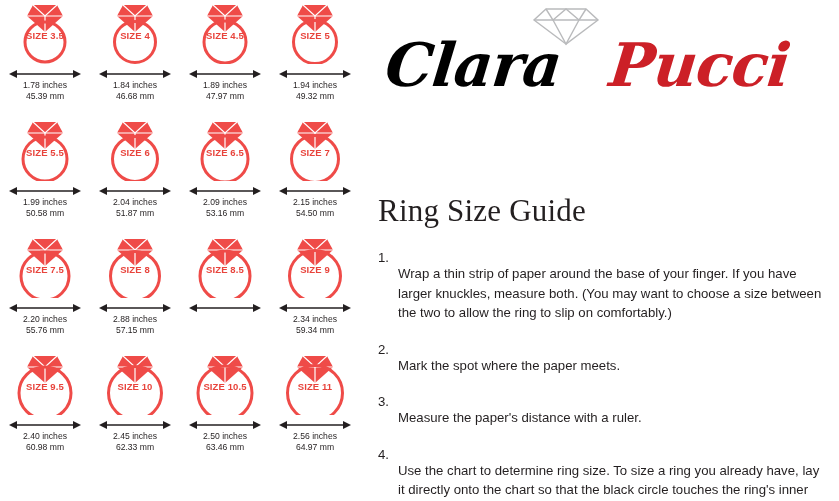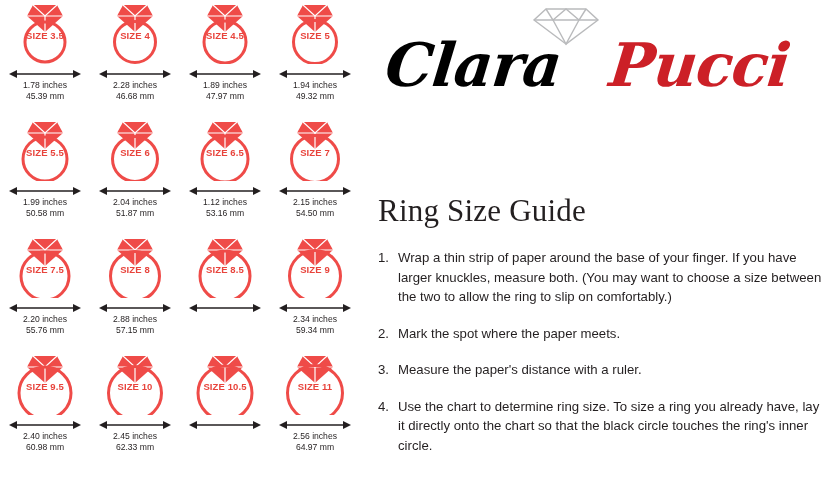--- a/index.html
+++ b/index.html
@@ -146,20 +146,21 @@
     line-height: 19.5px;
     color: #231f20;
     margin-bottom: 17px;
   }
   .step-num {
     width: 20px;
     flex: 0 0 20px;
   }
   .step-text {
     flex: 1 1 auto;
+    margin-top: 16px;
   }
 </style>
 </head>
 <body>
 
 <div class="page">
 
   <div class="chart">
 
     <div class="chart-row">
@@ -198,21 +199,21 @@
         </div>
         <div class="size-label">SIZE 4</div>
         <div class="arrow-wrap">
           <svg viewBox="0 0 72 12" width="72" height="12">
             <line x1="6" y1="6" x2="66" y2="6" stroke="#231f20" stroke-width="1.4"></line>
             <polygon points="0,6 8,2 8,10" fill="#231f20"></polygon>
             <polygon points="72,6 64,2 64,10" fill="#231f20"></polygon>
           </svg>
         </div>
         <div class="measure">
-          <div>2.28 inches</div>
+          <div>1.84 inches</div>
           <div>46.68 mm</div>
         </div>
       </div>
       <div class="ring-cell">
         <div class="ring-art">
           <svg viewBox="0 0 76 62" width="76" height="62">
             <path d="M26 3 L50 3 L56 14 L38 30 L20 14 Z" fill="#ef4b48"></path>
             <path d="M26 3 L38 14 L50 3" fill="none" stroke="#ffffff" stroke-width="1.2"></path>
             <path d="M20 14 L38 14 L56 14" fill="none" stroke="#ffffff" stroke-width="1.2"></path>
             <path d="M38 14 L38 30" fill="none" stroke="#ffffff" stroke-width="1.2"></path>
@@ -316,21 +317,21 @@
         </div>
         <div class="size-label">SIZE 6.5</div>
         <div class="arrow-wrap">
           <svg viewBox="0 0 72 12" width="72" height="12">
             <line x1="6" y1="6" x2="66" y2="6" stroke="#231f20" stroke-width="1.4"></line>
             <polygon points="0,6 8,2 8,10" fill="#231f20"></polygon>
             <polygon points="72,6 64,2 64,10" fill="#231f20"></polygon>
           </svg>
         </div>
         <div class="measure">
-          <div>1.12 inches</div>
+          <div>2.09 inches</div>
           <div>53.16 mm</div>
         </div>
       </div>
       <div class="ring-cell">
         <div class="ring-art">
           <svg viewBox="0 0 76 62" width="76" height="62">
             <path d="M26 3 L50 3 L56 14 L38 30 L20 14 Z" fill="#ef4b48"></path>
             <path d="M26 3 L38 14 L50 3" fill="none" stroke="#ffffff" stroke-width="1.2"></path>
             <path d="M20 14 L38 14 L56 14" fill="none" stroke="#ffffff" stroke-width="1.2"></path>
             <path d="M38 14 L38 30" fill="none" stroke="#ffffff" stroke-width="1.2"></path>
@@ -500,20 +501,24 @@
             <circle cx="38" cy="40" r="27" fill="none" stroke="#ef4b48" stroke-width="3"></circle>
           </svg>
         </div>
         <div class="size-label">SIZE 10.5</div>
         <div class="arrow-wrap">
           <svg viewBox="0 0 72 12" width="72" height="12">
             <line x1="6" y1="6" x2="66" y2="6" stroke="#231f20" stroke-width="1.4"></line>
             <polygon points="0,6 8,2 8,10" fill="#231f20"></polygon>
             <polygon points="72,6 64,2 64,10" fill="#231f20"></polygon>
           </svg>
+        </div>
+        <div class="measure">
+          <div>2.50 inches</div>
+          <div>63.46 mm</div>
         </div>
       </div>
       <div class="ring-cell">
         <div class="ring-art">
           <svg viewBox="0 0 76 62" width="76" height="62">
             <path d="M26 3 L50 3 L56 14 L38 30 L20 14 Z" fill="#ef4b48"></path>
             <path d="M26 3 L38 14 L50 3" fill="none" stroke="#ffffff" stroke-width="1.2"></path>
             <path d="M20 14 L38 14 L56 14" fill="none" stroke="#ffffff" stroke-width="1.2"></path>
             <path d="M38 14 L38 30" fill="none" stroke="#ffffff" stroke-width="1.2"></path>
             <circle cx="38" cy="40" r="27.5" fill="none" stroke="#ef4b48" stroke-width="3"></circle>

